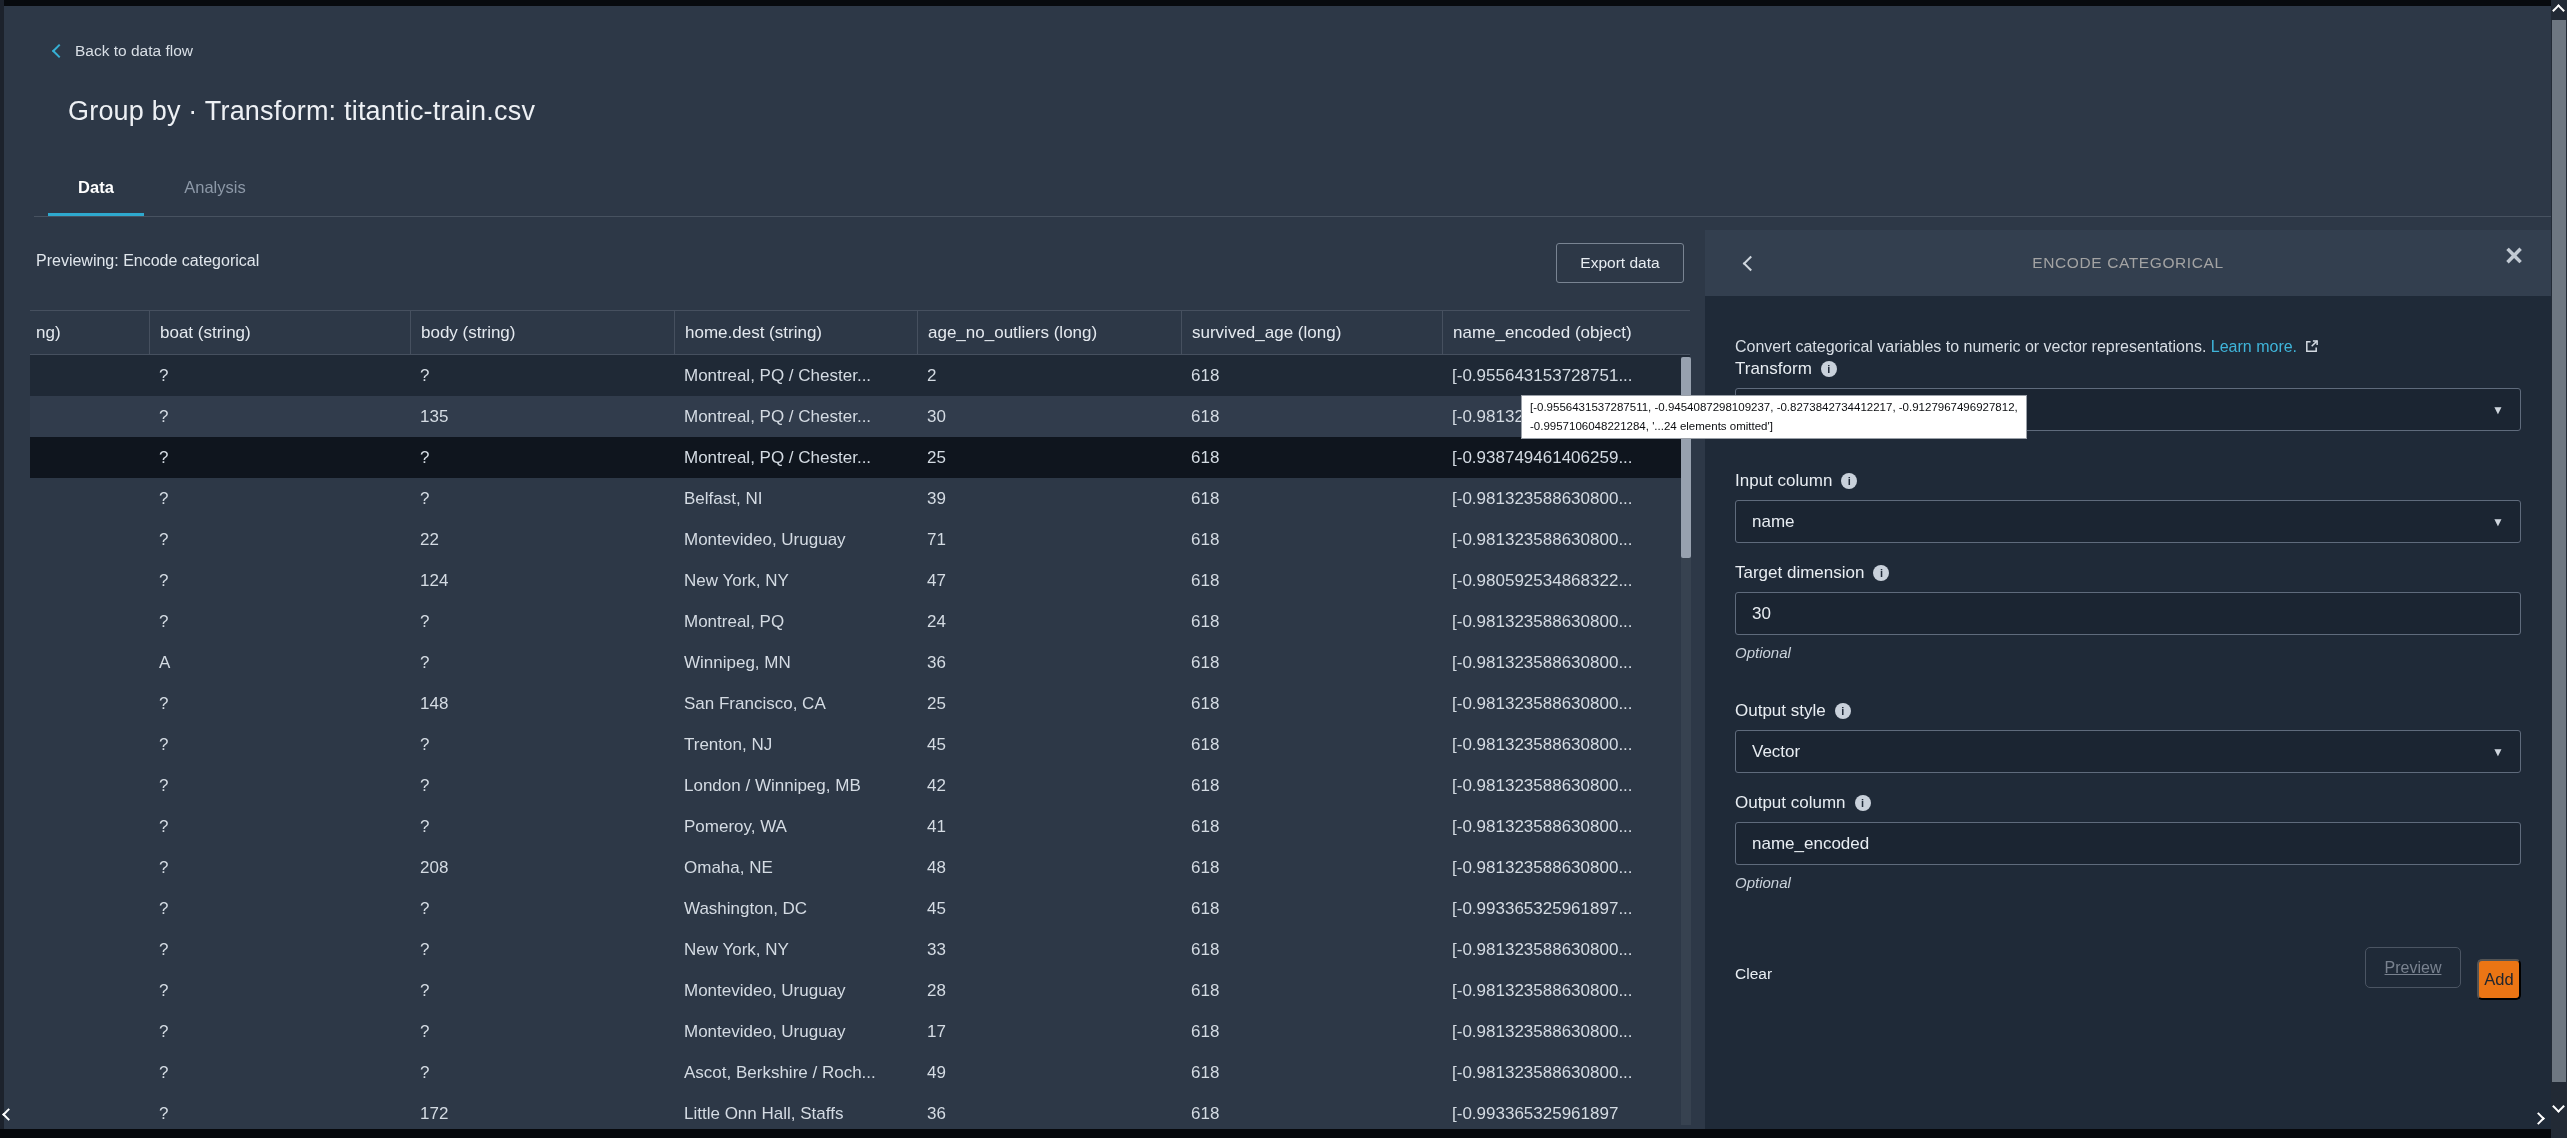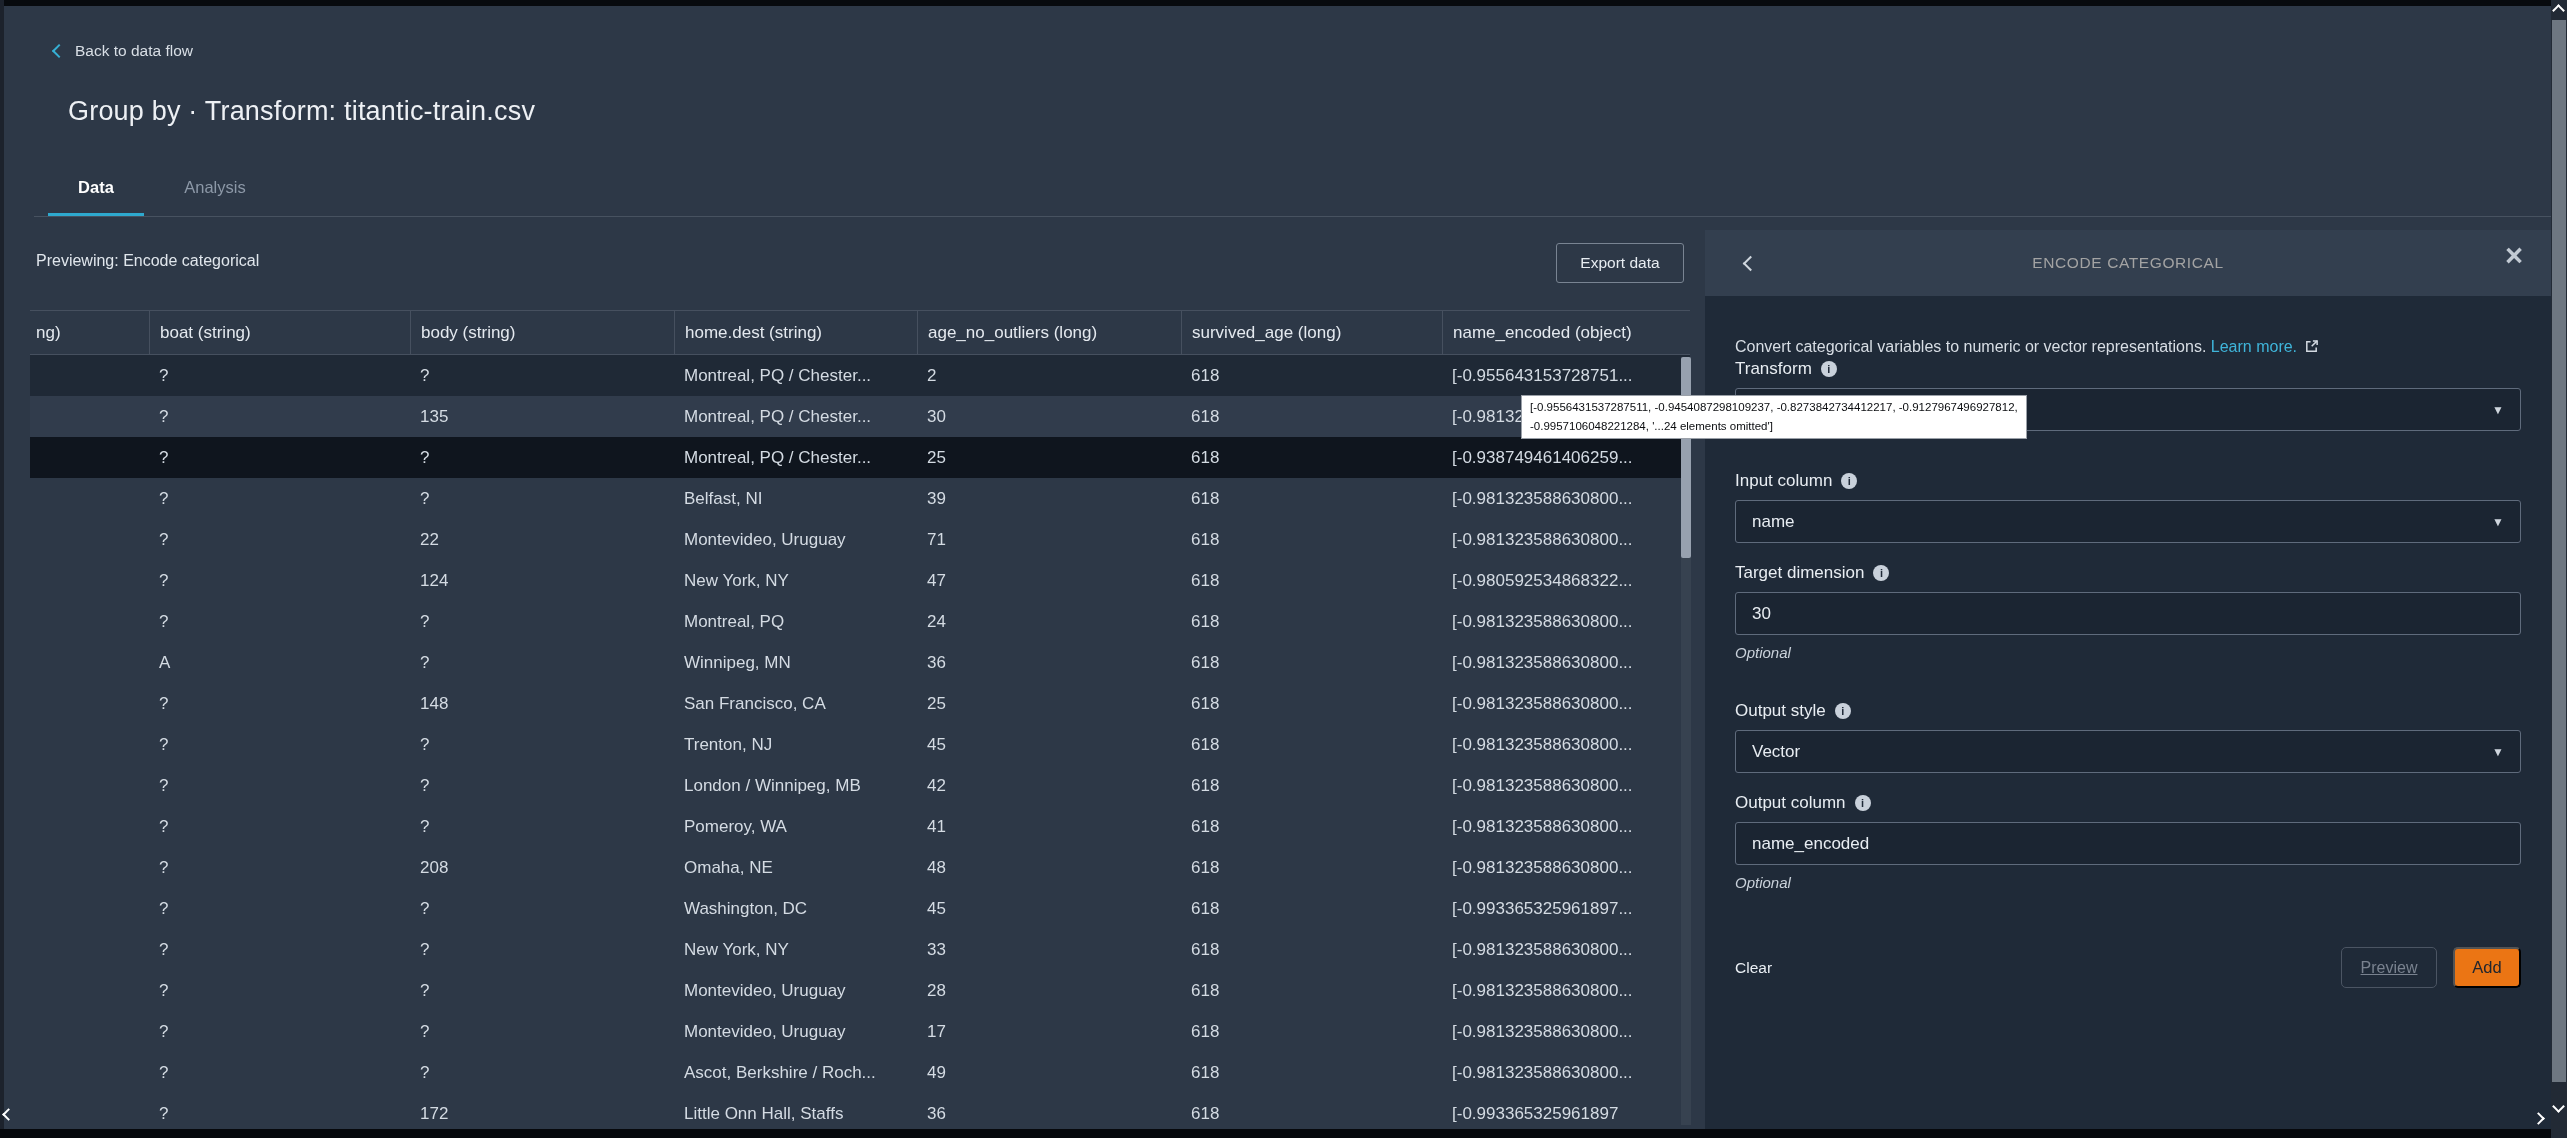--- a/index.html
+++ b/index.html
@@ -69,22 +69,22 @@
     background:var(--ctrl-bg);display:flex;align-items:center;padding:0 16px;font-size:17px;color:#e8edf2;cursor:pointer;position:relative;}
   .select .caret{position:absolute;right:16px;font-size:12px;color:#cfd6de;}
   input.text-input{cursor:text;font-family:inherit;outline:none;display:block;padding-top:0;}
   .optional{margin-top:9px;font-size:15px;font-style:italic;color:#c9d1da;}
   .mt-lg{margin-top:40px;} .mt-md{margin-top:20px;} .mt-tr{}
   .panel-footer{margin-top:56px;display:flex;align-items:center;justify-content:space-between;}
   .clear-link{font-size:15.5px;color:#e9eef3;cursor:pointer;}
   .footer-btns{display:flex;gap:16px;}
   .btn-preview{width:96px;height:41px;border:1px solid #4b5563;border-radius:5px;background:transparent;
     display:flex;align-items:center;justify-content:center;font-size:16px;color:#79828f;cursor:pointer;text-decoration:underline;}
-  .btn-add{width:68px;height:41px;border-radius:5px;background:var(--accent);
-    display:flex;align-items:center;justify-content:center;font-size:16.5px;color:#21262e;font-weight:500;cursor:pointer;}
+  .btn-add{width:44px;height:41px;border-radius:5px;background:var(--accent);
+    display:flex;align-items:center;justify-content:center;font-size:16.5px;color:#21262e;font-weight:500;cursor:pointer;margin-top:12px;}
 
   
   .tooltip{position:absolute;left:1521px;top:395px;background:#ffffff;border:1px solid #9aa0a8;color:#0b0d10;
     font-size:11.5px;line-height:19px;padding:2px 8px;z-index:60;white-space:nowrap;}
   .tooltip span{display:block;}
 
   
   .vscroll{position:absolute;left:2551px;top:0;width:16px;height:1138px;background:#222a35;z-index:45;}
   .vscroll .chev.up{color:#fff;position:absolute;left:3px;top:6px;}
   .vscroll-thumb{position:absolute;left:1px;top:20px;width:14px;height:1062px;background:#6e7781;}

